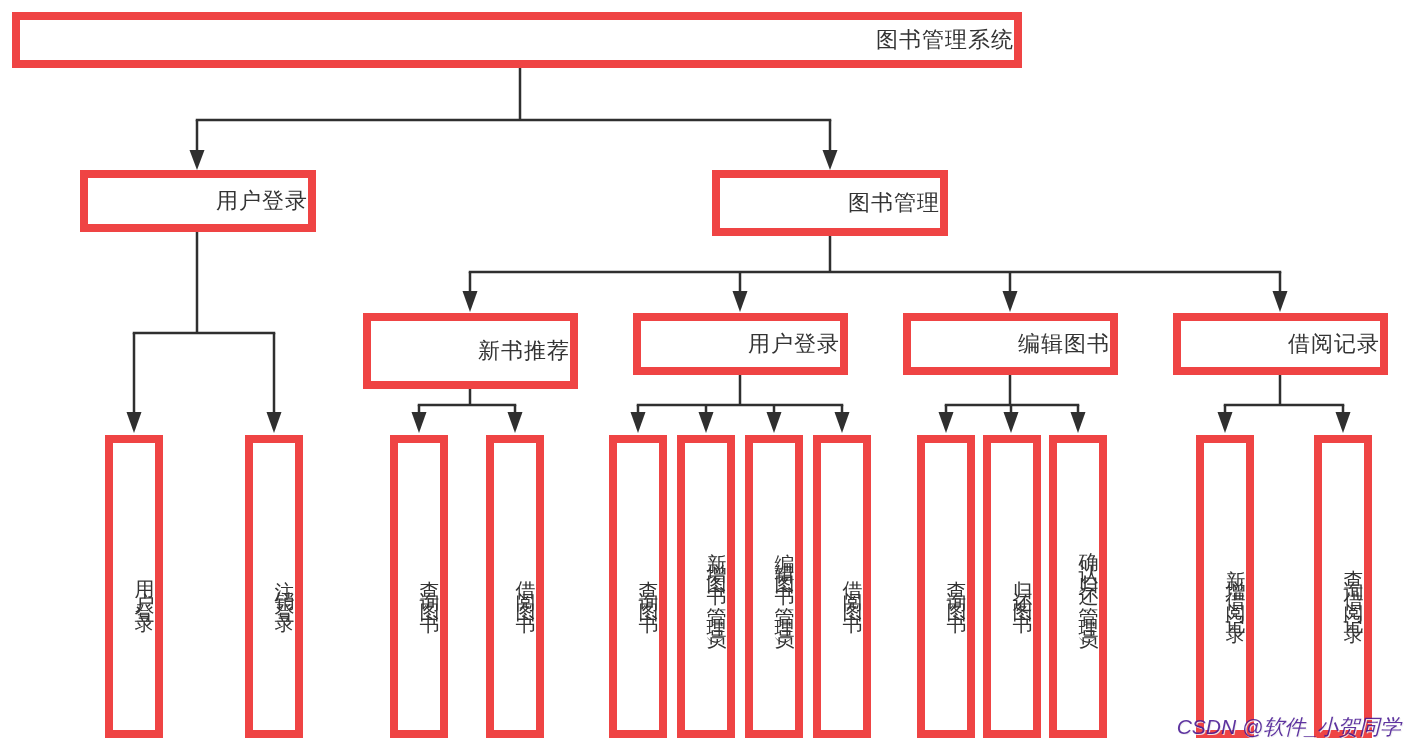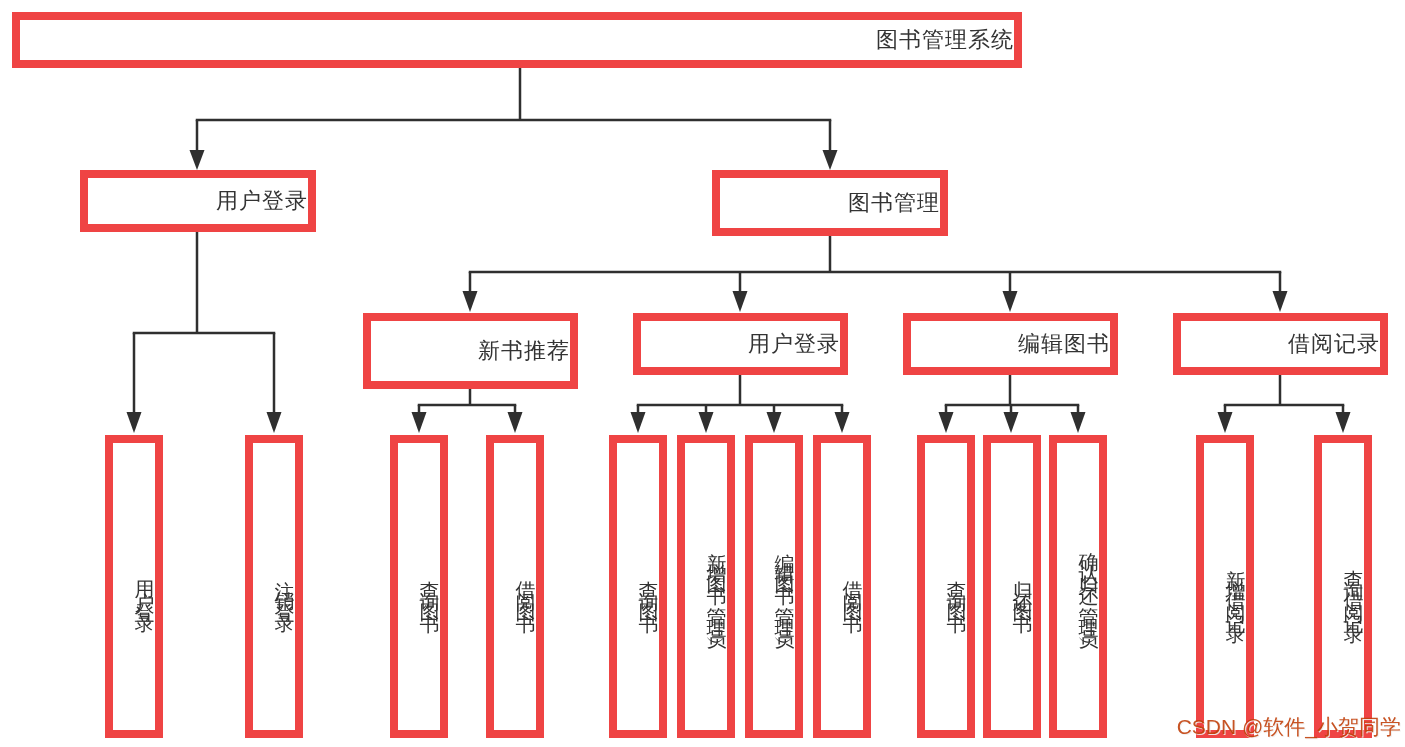--- a/index.html
+++ b/index.html
@@ -41,25 +41,26 @@
     z-index: 1;
     pointer-events: none;
   }
   #connectors line { stroke: #2f2f2f; stroke-width: 2.5; }
   #connectors polygon { fill: #2f2f2f; stroke: none; }
   #watermark {
     position: absolute;
     right: 4px;
     bottom: 6px;
     font-size: 21px;
-    color: #c2410c;
+    color: #4c1d95;
     text-shadow: 1px 1px 0 #efefef;
     z-index: 5;
     opacity: 0.9;
     white-space: nowrap;
+    font-style: italic;
   }
 </style>
 </head>
 <body>
 
 <div id="stage">
 
   <svg id="connectors" width="1405" height="747" viewBox="0 0 1405 747">
 
     <line x1="520" y1="66" x2="520" y2="121"></line>

